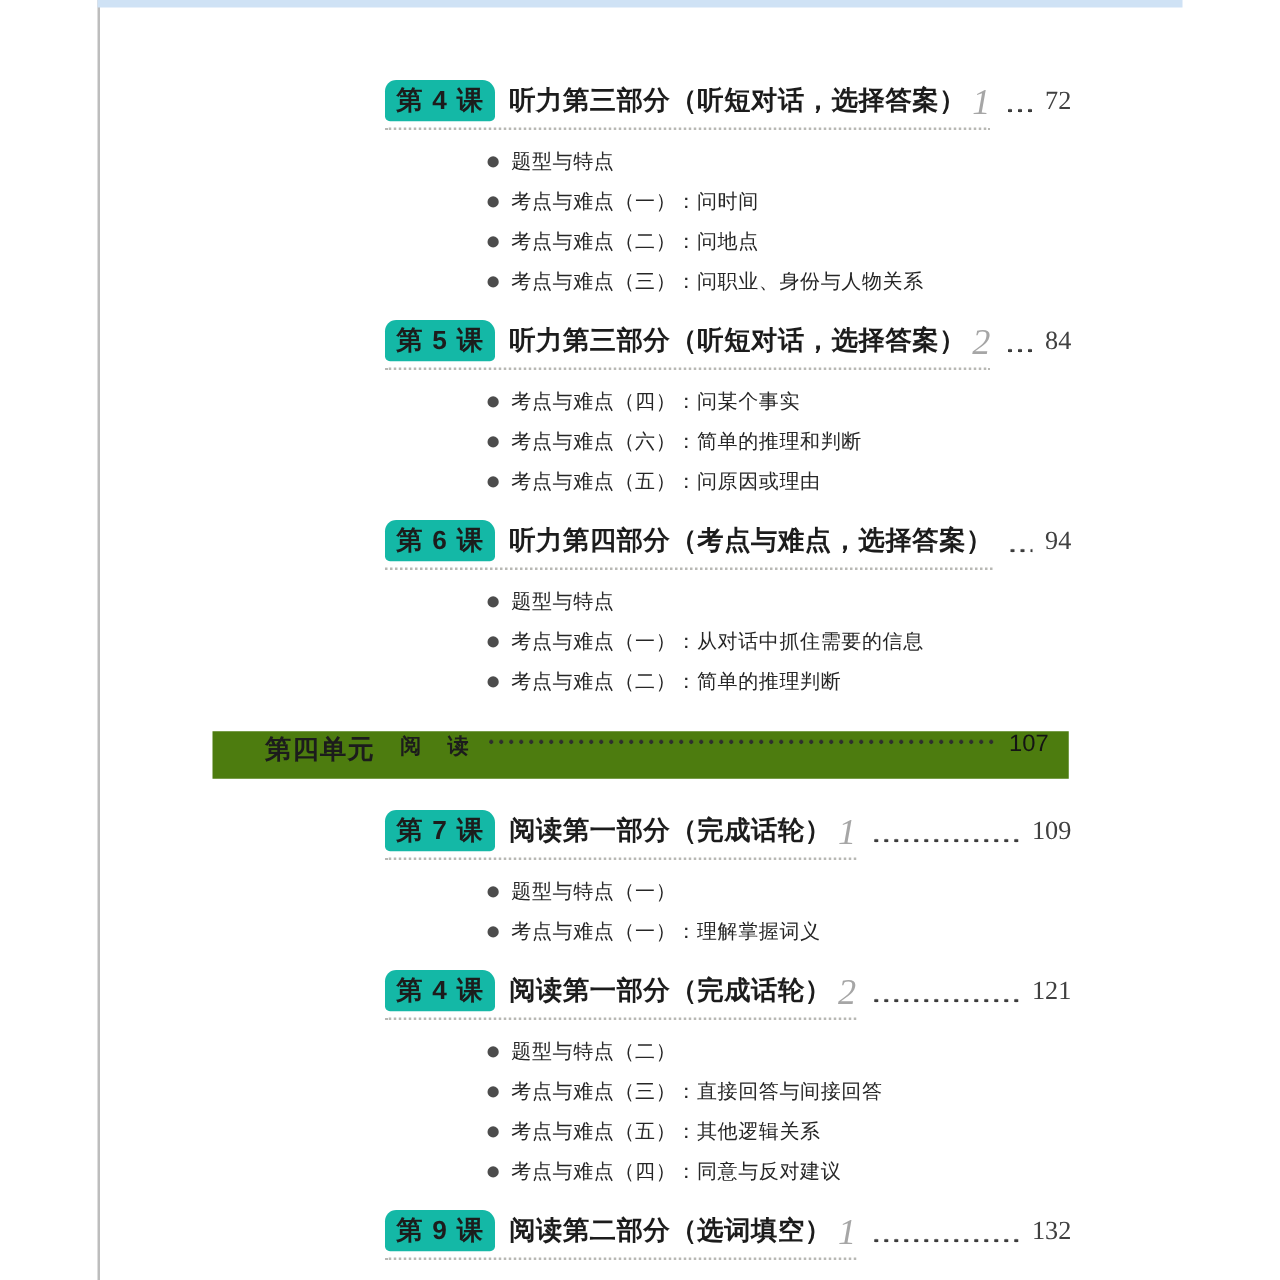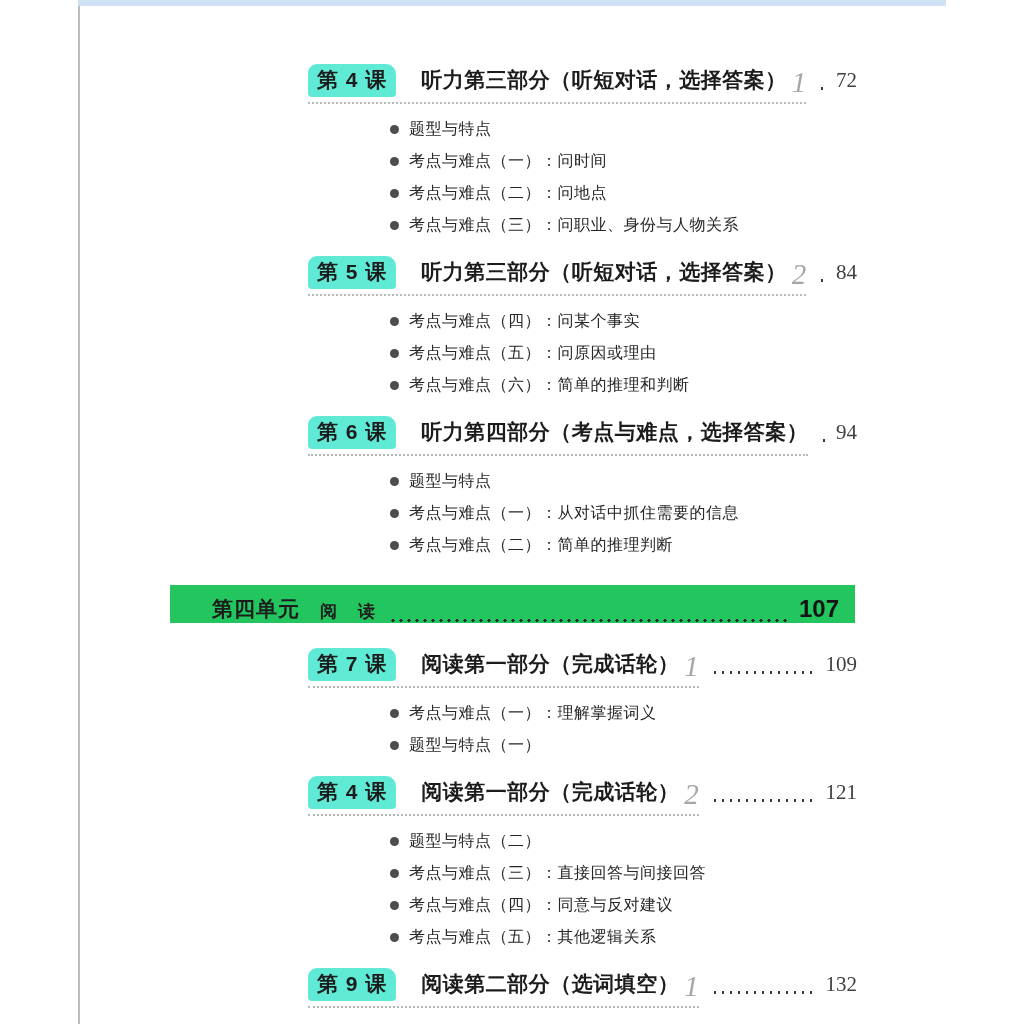--- a/index.html
+++ b/index.html
@@ -33,29 +33,29 @@
     height: 36px;
   }
   .title-group {
     display: inline-flex; align-items: baseline;
     border-bottom: 2px dotted #b8b8b4;
     padding-bottom: 5px;
     white-space: nowrap;
   }
   .badge {
     display: inline-block;
-    background: #5eead4;
+    background: #14b8a6;
     border-radius: 9px 10px 4px 4px;
     padding: 2px 9px 3px 9px;
     font-weight: 700; font-size: 21px;
     letter-spacing: 1px;
   }
   .ctitle {
     font-weight: 700; font-size: 21px;
-    margin-left: 25px;
+    margin-left: 11px;
     letter-spacing: 0.5px;
   }
   .script-num {
     font-family: "Liberation Serif", "DejaVu Serif", serif;
     font-style: italic;
     font-size: 29px; line-height: 1;
     color: #a6a6a6;
     margin-left: 5px;
     align-self: flex-end;
   }
@@ -90,22 +90,22 @@
     width: 9px; height: 9px;
     border-radius: 50%;
     background: #4c4c4c;
     margin-right: 10px;
   }
 
   
   .unit-bar {
     margin: 24px 0 25px 170px;
     width: 685px; height: 38px;
-    background: #22c55e;
-    display: flex; align-items: flex-end;
+    background: #4d7c0f;
+    display: flex; align-items: flex-start;
     padding: 0 16px 0 42px;
   }
   .unit-label {
     font-weight: 700; font-size: 21px;
     letter-spacing: 1px;
     margin-right: 20px;
   }
   .unit-title {
     font-weight: 700; font-size: 17px;
     letter-spacing: 2px;
@@ -114,21 +114,21 @@
   .unit-leader {
     flex: 1 1 auto;
     height: 5px;
     margin: 6px 12px 0 12px;
     background-image: radial-gradient(circle, #2e2e2e 1.5px, transparent 1.6px);
     background-size: 8px 5px;
     background-position: left center;
     background-repeat: repeat-x;
   }
   .unit-page {
-    font-weight: 700; font-size: 24px;
+    font-weight: 400; font-size: 19px;
     color: #141414;
   }
 </style>
 </head>
 <body>
 
 <div class="scan-left-line"></div>
 <div class="scan-top-strip"></div>
 
 <div class="content">
@@ -173,25 +173,25 @@
       <div class="leader"></div>
       <span class="pagenum">84</span>
     </div>
     <ul class="bullets">
       <li class="bullet-item">
           <span class="bullet-dot"></span>
           <span>考点与难点（四）：问某个事实</span>
         </li>
       <li class="bullet-item">
           <span class="bullet-dot"></span>
+          <span>考点与难点（六）：简单的推理和判断</span>
+        </li>
+      <li class="bullet-item">
+          <span class="bullet-dot"></span>
           <span>考点与难点（五）：问原因或理由</span>
-        </li>
-      <li class="bullet-item">
-          <span class="bullet-dot"></span>
-          <span>考点与难点（六）：简单的推理和判断</span>
         </li>
     </ul>
   </div>
 
   <div class="section">
     <div class="chapter-row">
       <div class="title-group">
         <span class="badge">第 6 课</span>
         <span class="ctitle">听力第四部分（考点与难点，选择答案）</span>
 
@@ -228,25 +228,25 @@
         <span class="badge">第 7 课</span>
         <span class="ctitle">阅读第一部分（完成话轮）</span>
         <span class="script-num">1</span>
       </div>
       <div class="leader"></div>
       <span class="pagenum">109</span>
     </div>
     <ul class="bullets">
       <li class="bullet-item">
           <span class="bullet-dot"></span>
+          <span>题型与特点（一）</span>
+        </li>
+      <li class="bullet-item">
+          <span class="bullet-dot"></span>
           <span>考点与难点（一）：理解掌握词义</span>
-        </li>
-      <li class="bullet-item">
-          <span class="bullet-dot"></span>
-          <span>题型与特点（一）</span>
         </li>
     </ul>
   </div>
 
   <div class="section">
     <div class="chapter-row">
       <div class="title-group">
         <span class="badge">第 4 课</span>
         <span class="ctitle">阅读第一部分（完成话轮）</span>
         <span class="script-num">2</span>
@@ -258,25 +258,25 @@
       <li class="bullet-item">
           <span class="bullet-dot"></span>
           <span>题型与特点（二）</span>
         </li>
       <li class="bullet-item">
           <span class="bullet-dot"></span>
           <span>考点与难点（三）：直接回答与间接回答</span>
         </li>
       <li class="bullet-item">
           <span class="bullet-dot"></span>
+          <span>考点与难点（五）：其他逻辑关系</span>
+        </li>
+      <li class="bullet-item">
+          <span class="bullet-dot"></span>
           <span>考点与难点（四）：同意与反对建议</span>
-        </li>
-      <li class="bullet-item">
-          <span class="bullet-dot"></span>
-          <span>考点与难点（五）：其他逻辑关系</span>
         </li>
     </ul>
   </div>
 
   <div class="section">
     <div class="chapter-row">
       <div class="title-group">
         <span class="badge">第 9 课</span>
         <span class="ctitle">阅读第二部分（选词填空）</span>
         <span class="script-num">1</span>

